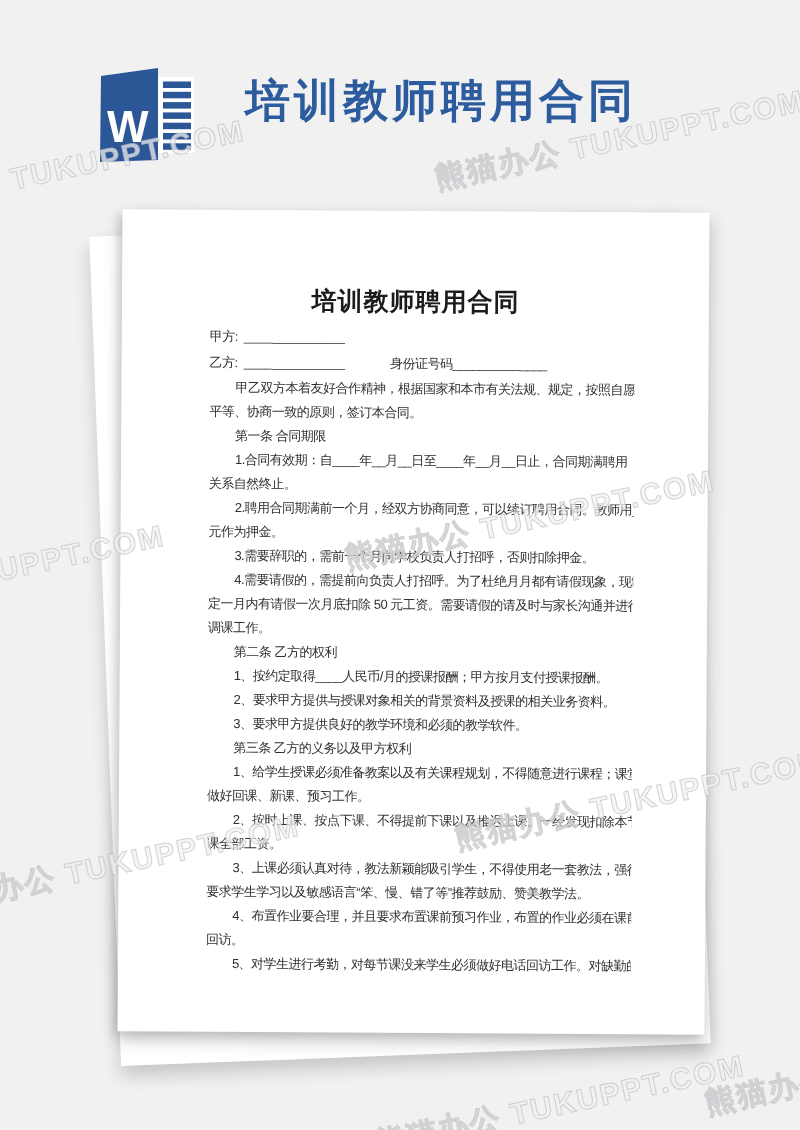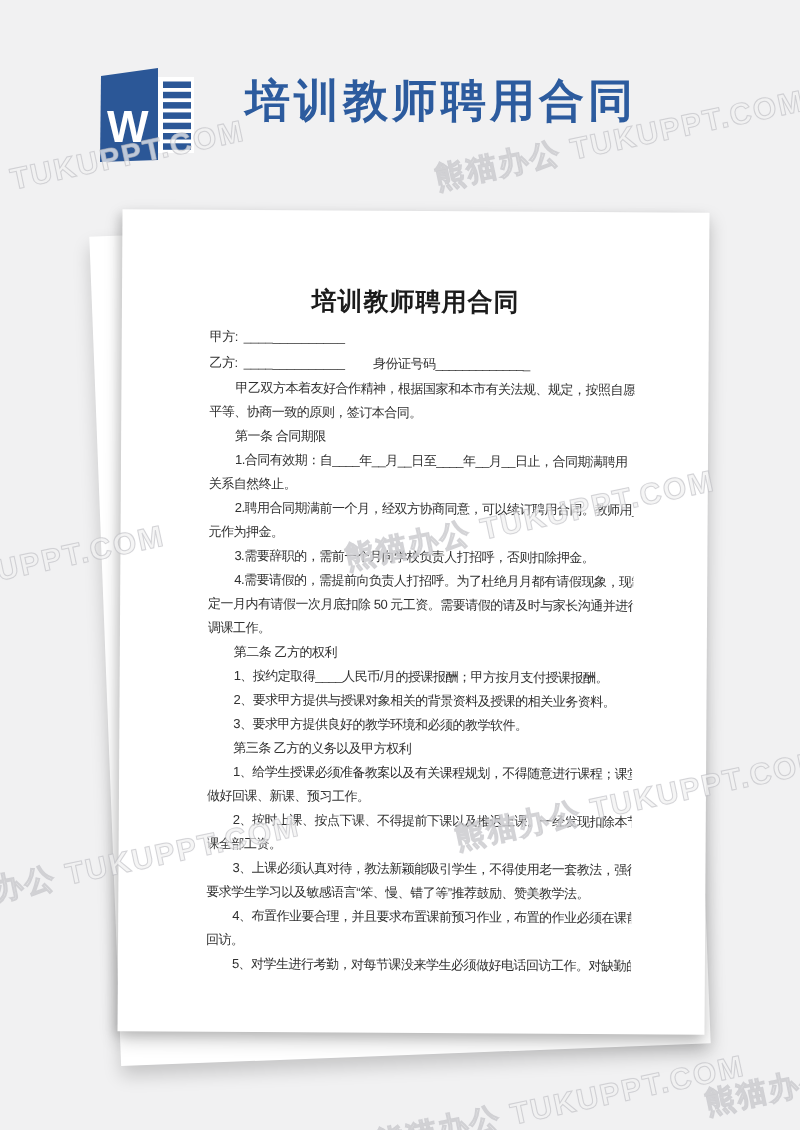--- a/index.html
+++ b/index.html
@@ -51,21 +51,21 @@
   
   .doc-title{
     position:absolute;top:76px;left:0;width:100%;
     margin:0;text-align:center;
     font-size:25px;line-height:28px;font-weight:700;
     letter-spacing:1px;color:#1b1b1b;
   }
   .parties{position:absolute;top:114px;left:88px;right:74px;font-size:13px;letter-spacing:-0.5px;color:#303030;}
   .party-row{height:26px;line-height:26px;white-space:nowrap;}
   .blank{margin-left:6px;letter-spacing:0;}
-  .id-label{margin-left:28px;}
+  .id-label{margin-left:45px;}
   .doc-lines{
     position:absolute;top:166px;left:88px;right:74px;
     font-size:13px;letter-spacing:-0.5px;color:#303030;
   }
   .doc-line{height:24px;line-height:24px;white-space:nowrap;overflow:hidden;}
   .doc-line.indent{padding-left:26px;}
 </style>
 </head>
 <body>
 

